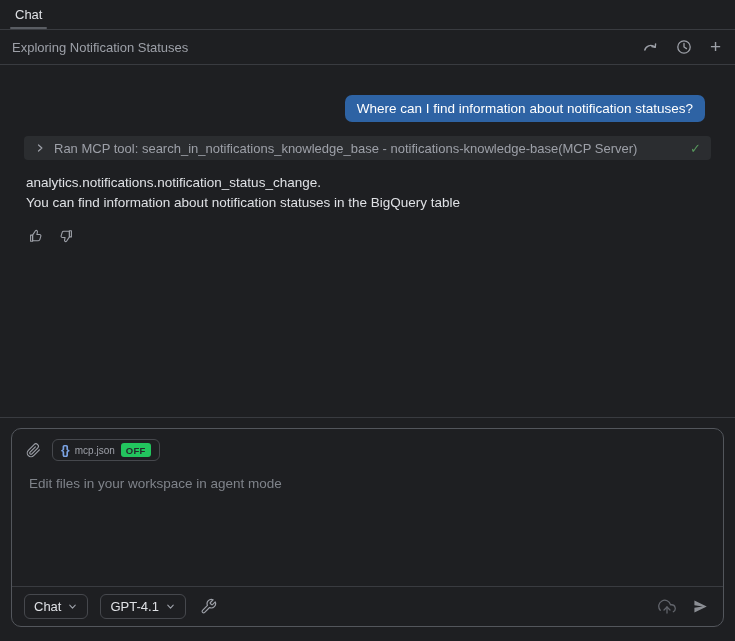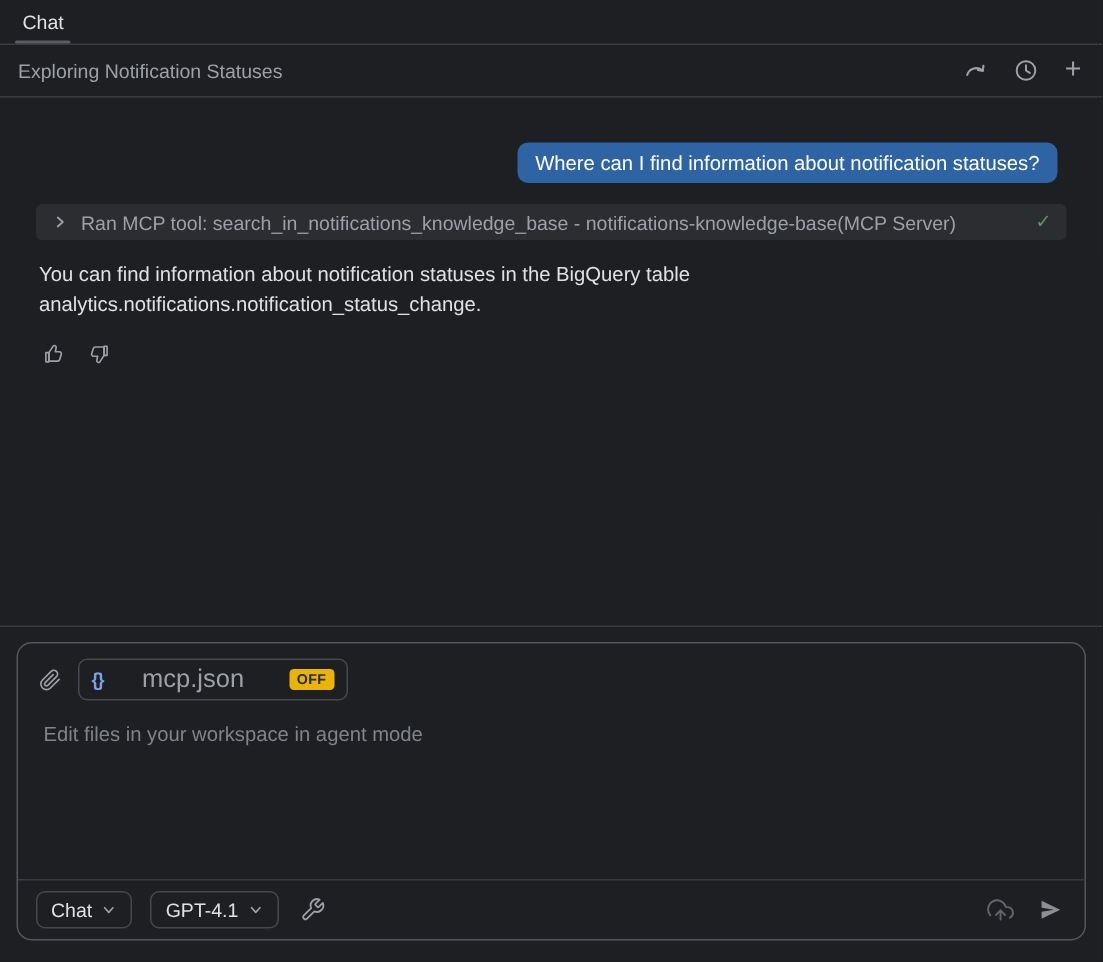--- a/index.html
+++ b/index.html
@@ -44,22 +44,22 @@
   .feedback{margin-top:12px;display:flex;gap:10px;padding-left:2px;}
   .feedback .icon-btn{color:var(--muted);}
   .thumb-down-wrap svg{transform:rotate(180deg);}
 
   
   .composer-wrap{flex:0 0 224px;height:224px;border-top:1px solid var(--border);padding:10px 11px 14px;}
   .composer{height:100%;border:1px solid var(--border-light);border-radius:10px;display:flex;flex-direction:column;background:var(--bg);}
   .attach-row{display:flex;align-items:center;gap:9px;padding:10px 12px 2px;}
   .chip{display:inline-flex;align-items:center;gap:6px;border:1px solid #46484d;border-radius:6px;padding:3px 8px;cursor:pointer;}
   .braces{color:var(--braces-blue);font-size:12.5px;font-weight:bold;letter-spacing:-1px;}
-  .chip-label{font-size:17px;color:var(--muted);margin-left:20px;}
-  .chip-toggle{background:#eab308;color:#26282c;font-size:9.5px;font-weight:bold;border-radius:3px;padding:2px 5px 1px;letter-spacing:.3px;cursor:pointer;margin-left:24px;}
+  .chip-label{font-size:10px;color:var(--muted);}
+  .chip-toggle{background:#22c55e;color:#26282c;font-size:9.5px;font-weight:bold;border-radius:3px;padding:2px 5px 1px;letter-spacing:.3px;cursor:pointer;}
   .composer textarea{flex:1 1 auto;background:transparent;border:none;outline:none;resize:none;color:var(--text);font-family:"Liberation Sans","DejaVu Sans",sans-serif;font-size:13.5px;padding:13px 17px;}
   .composer textarea::placeholder{color:var(--dim);opacity:1;}
   .controls{flex:0 0 40px;display:flex;align-items:center;gap:12px;padding:0 12px;border-top:1px solid var(--border);}
   .dropdown{display:inline-flex;align-items:center;gap:6px;background:transparent;border:1px solid #46484d;border-radius:6px;padding:4px 9px;color:var(--text);font-size:13px;font-family:inherit;cursor:pointer;}
   .dropdown .chev{color:var(--muted);display:inline-flex;}
   .controls-spacer{flex:1 1 auto;}
   .icon-btn.dimmed{color:#62656c;}
   .icon-btn.send{color:#8b8e94;}
 </style>
 </head>
@@ -102,22 +102,22 @@
 
     <div class="tool-row">
       <svg width="12" height="12" viewBox="0 0 16 16" fill="none" stroke="#9da0a8" stroke-width="1.6" stroke-linecap="round" stroke-linejoin="round">
         <polyline points="6 4 10.5 8 6 12"></polyline>
       </svg>
       <span class="tool-label">Ran MCP tool: search_in_notifications_knowledge_base - notifications-knowledge-base(MCP Server)</span>
       <span class="tool-check">✓</span>
     </div>
 
     <div class="assistant">
+      <div>analytics.notifications.notification_status_change.</div>
       <div>You can find information about notification statuses in the BigQuery table</div>
-      <div>analytics.notifications.notification_status_change.</div>
     </div>
 
     <div class="feedback">
       <button class="icon-btn">
         <svg width="16" height="16" viewBox="0 0 16 16" fill="none" stroke="currentColor" stroke-width="1.1" stroke-linejoin="round">
           <path d="M2.6 7.1h2v6.1h-2z"></path>
           <path d="M4.6 12.7h5.7c.7 0 1.3-.45 1.5-1.1l1.05-3.5c.25-.8-.35-1.6-1.2-1.6H8.9l.55-2.7c.15-.75-.45-1.45-1.2-1.45-.3 0-.6.15-.8.4L4.6 7.1z"></path>
         </svg>
       </button>
       <button class="icon-btn thumb-down-wrap">

